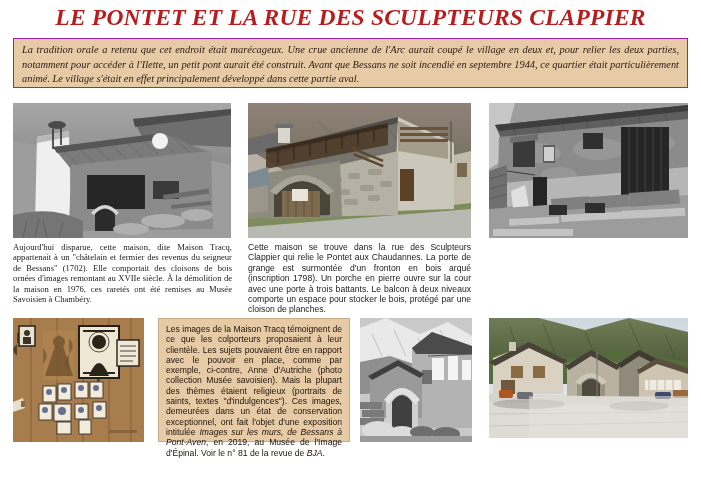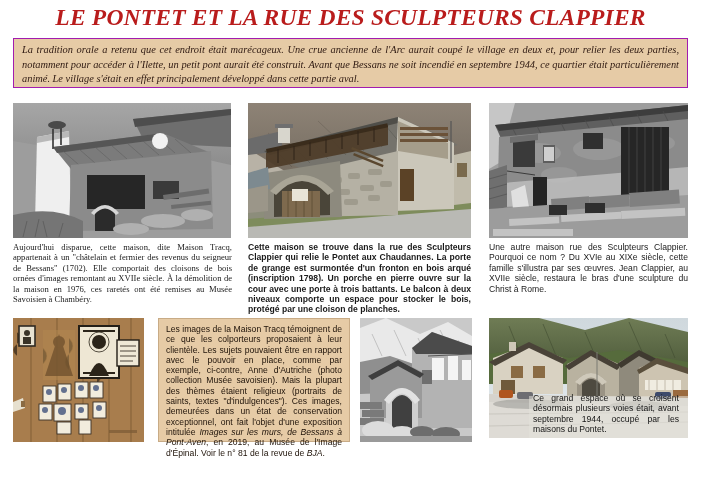--- a/index.html
+++ b/index.html
@@ -54,21 +54,21 @@
   
   .cap{
     position:absolute;
     font-family:"Liberation Sans", sans-serif;
     font-size:8.6px;
     line-height:10.4px;
     color:#1a1a1a;
     text-align:justify;
   }
   #cap-tracq{left:13px;top:242px;width:219px;font-family:Liberation Serif, serif;}
-  #cap-grange{left:248px;top:242px;width:223px;font-weight:bold;}
+  #cap-grange{left:248px;top:242px;width:223px;}
   #cap-clappier{left:489px;top:242px;width:199px;}
 
   
   .tanbox{
     position:absolute;left:158px;top:318px;width:192px;height:124px;
     background:#e6cba6;
     border:1px solid #c8ab86;
     box-sizing:border-box;
     padding:5px 7px;
     font-family:"Liberation Sans", sans-serif;
@@ -352,21 +352,20 @@
         <rect x="132" y="108" width="64" height="8" transform="rotate(-3 132 108)"></rect>
         <rect x="4" y="126" width="80" height="7"></rect>
       </g>
       <rect x="60" y="102" width="18" height="10" fill="#2e2e2e"></rect>
       <rect x="96" y="100" width="20" height="10" fill="#2e2e2e"></rect>
     </svg>
   </div>
 
   <div class="cap" id="cap-tracq">Aujourd'hui disparue, cette maison, dite Maison Tracq, appartenait à un "châtelain et fermier des revenus du seigneur de Bessans" (1702). Elle comportait des cloisons de bois ornées d'images remontant au XVIIe siècle. À la démolition de la maison en 1976, ces raretés ont été remises au Musée Savoisien à Chambéry.</div>
   <div class="cap" id="cap-grange">Cette maison se trouve dans la rue des Sculpteurs Clappier qui relie le Pontet aux Chaudannes. La porte de grange est surmontée d'un fronton en bois arqué (inscription 1798). Un porche en pierre ouvre sur la cour avec une porte à trois battants. Le balcon à deux niveaux comporte un espace pour stocker le bois, protégé par une cloison de planches.</div>
-  <div class="cap" id="cap-clappier">Une autre maison rue des Sculpteurs Clappier. Pourquoi ce nom ? Du XVIe au XIXe siècle, cette famille s'illustra par ses œuvres. Jean Clappier, au XVIIe siècle, restaura le bras d'une sculpture du Christ à Rome.</div>
 
   <div class="ph" id="photo-wall">
     <svg width="131" height="124" viewBox="0 0 131 124" preserveAspectRatio="none">
       <defs>
         <linearGradient id="wood" x1="0" y1="0" x2="1" y2="0">
           <stop offset="0" stop-color="#a67c4c"></stop>
             <stop offset=".5" stop-color="#b9best"></stop>
           <stop offset="1" stop-color="#9c6f41"></stop>
         </linearGradient>
       </defs>
@@ -578,21 +577,20 @@
       <g fill="#3d4a6b">
           <rect x="166" y="74" width="16" height="7" rx="2"></rect>
         </g>
 
       <line x1="108" y1="34" x2="108" y2="80" stroke="#7a7a72" stroke-width="1"></line>
 
       <rect x="40" y="78" width="159" height="42" fill="#e4e1db" opacity=".55"></rect>
     </svg>
   </div>
 
-  <div class="overcap">Ce grand espace où se croisent désormais plusieurs voies était, avant septembre 1944, occupé par les maisons du Pontet.</div>
 
   <div class="footer">
 
     
 
     
 
     
 
     

